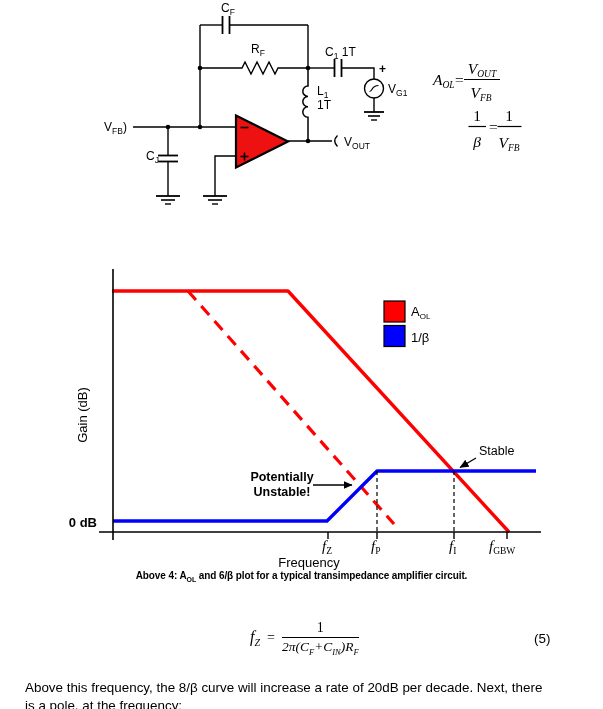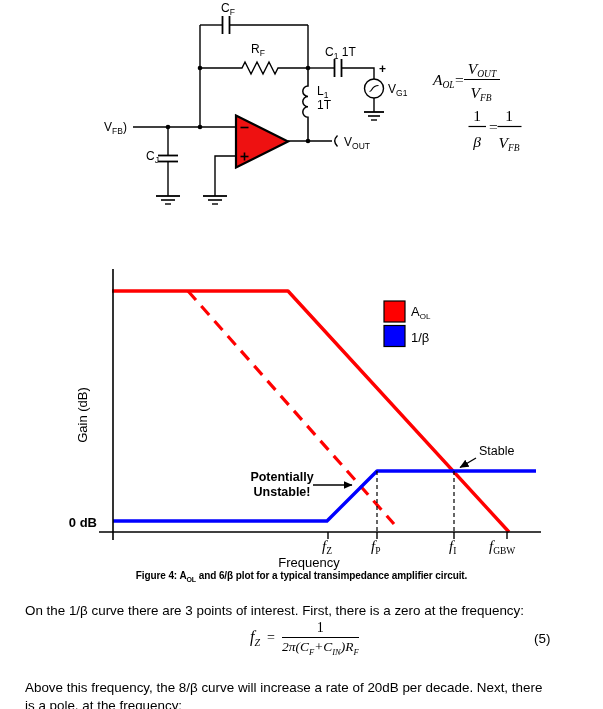--- a/index.html
+++ b/index.html
@@ -199,24 +199,23 @@
     <text class="ftick" x="489" y="298"><tspan>f</tspan><tspan class="ftsub" dy="3">GBW</tspan></text>
 
     <text class="ann" x="479" y="202">Stable</text>
     <polyline fill="none" stroke="#000" stroke-width="1.3" marker-end="url(#arr)" points="476,205 460,214.5"></polyline>
     <text class="ann" x="282" y="228" text-anchor="middle" font-weight="bold" fill="#943634">Potentially</text>
     <text class="ann" x="282" y="243" text-anchor="middle" font-weight="bold" fill="#943634">Unstable!</text>
     <polyline fill="none" stroke="#000" stroke-width="1.3" marker-end="url(#arr)" points="313,232 352,232"></polyline>
   </svg>
 
   <div class="cap cap4">
-    <span>Figure 4: A</span><sub>OL</sub><span> and 6/β plot for a typical transimpedance amplifier circuit.</span>
+    <span>Above 4: A</span><sub>OL</sub><span> and 6/β plot for a typical transimpedance amplifier circuit.</span>
   </div>
 
-  <div class="bodytext p1">On the 1/β curve there are 3 points of interest. First, there is a zero at the frequency:</div>
 
   <div class="eq5">
     <span><span>f</span><sub>Z</sub></span>
     <span class="eqsign">=</span>
     <span class="frac">
       <span class="num">1</span>
       <span class="den"><span>2π(C</span><sub>F</sub><span>+C</span><sub>IN</sub><span>)R</span><sub>F</sub></span>
     </span>
   </div>
   <div class="eqnum">(5)</div>

